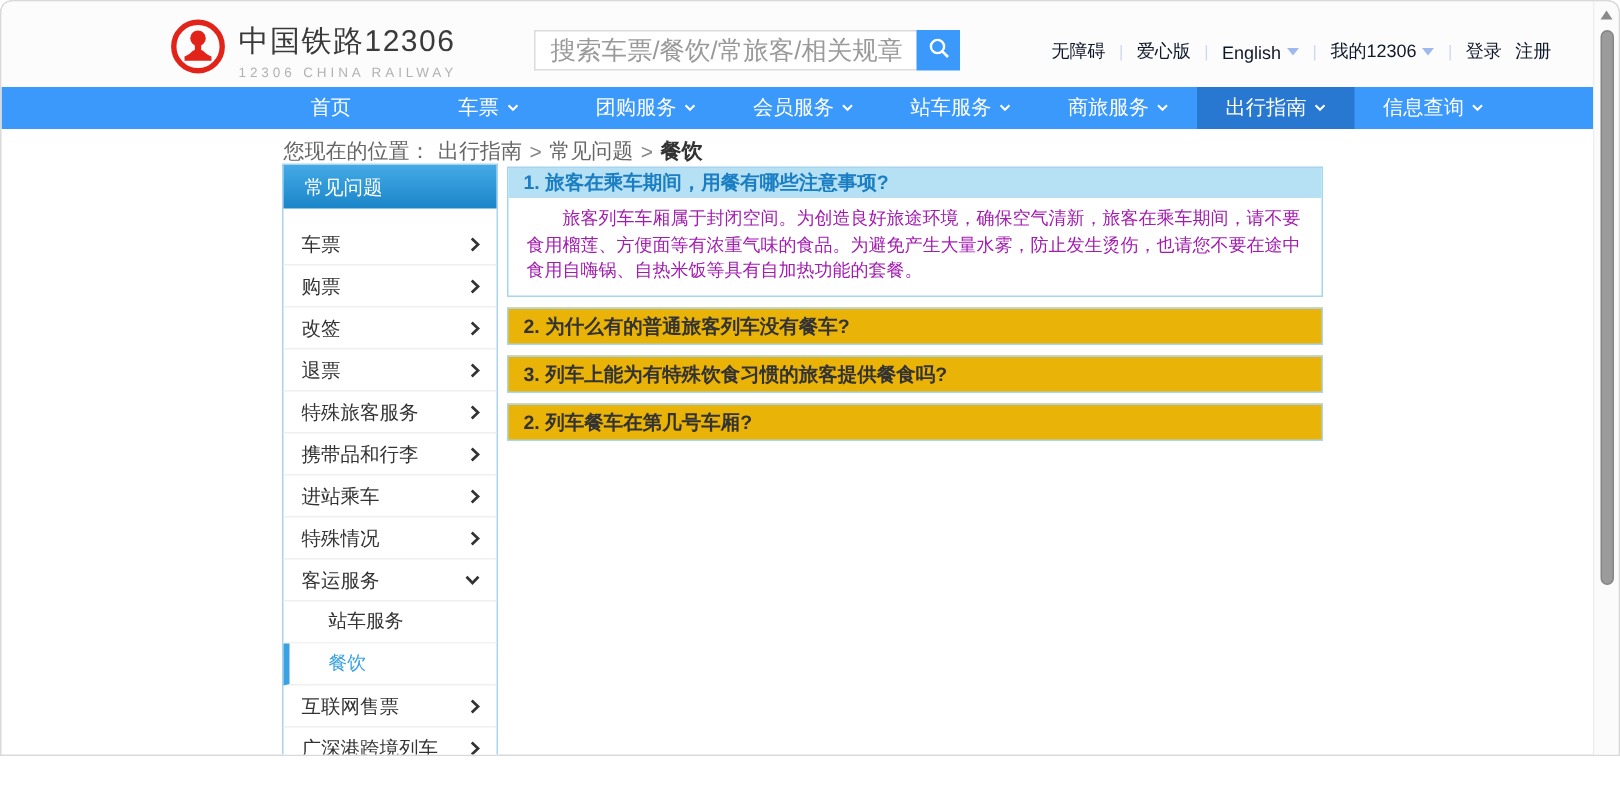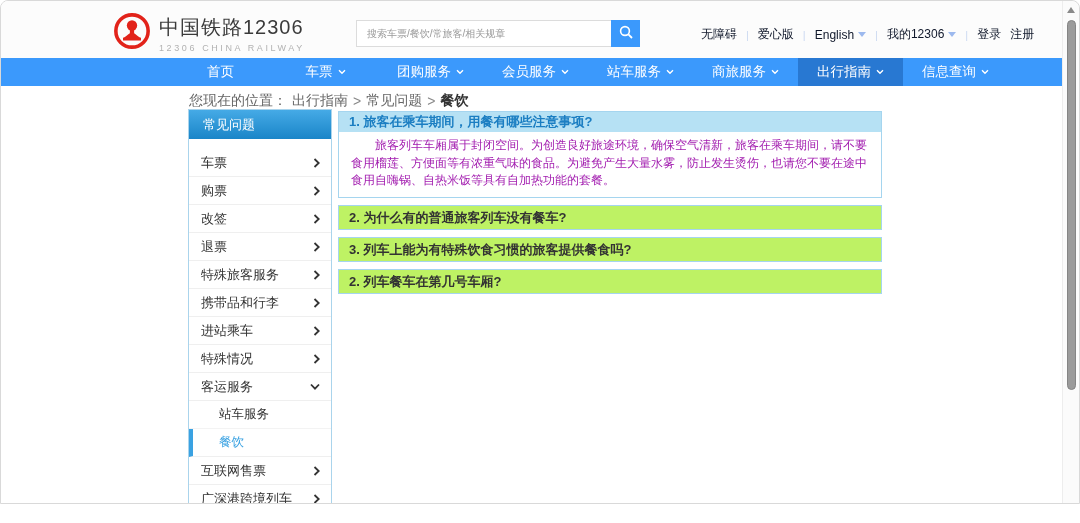--- a/index.html
+++ b/index.html
@@ -14,21 +14,21 @@
 
   
   .header { position:absolute; top:0; left:0; right:17px; height:57px; background:#fcfcfc; }
   .logo { position:absolute; left:112px; top:11px; display:flex; align-items:center; gap:8px; }
   .logo-text .logo-title { font-size:20px; color:#3a3a3a; letter-spacing:1px; }
   .logo-text .logo-subtitle { font-size:9px; color:#b2b2b2; letter-spacing:2.6px; margin-top:2px; }
 
   .search { position:absolute; left:355px; top:19px; display:flex; height:27px; }
   .search input {
     width:255px; height:27px; border:1px solid #dcdcdc; border-right:none;
-    padding:0 10px; font-size:10px; color:#555; outline:none; background:#fff;
+    padding:0 10px; font-size:17px; color:#555; outline:none; background:#fff;
     font-family:inherit;
   }
   .search input::placeholder { color:#9a9a9a; }
   .search-btn { width:29px; height:27px; background:#3b99fc; border:none; display:flex;
     align-items:center; justify-content:center; cursor:pointer; }
 
   .top-links { position:absolute; left:700px; top:25px; display:flex; align-items:center;
     gap:9px; font-size:12px; color:#7aa6ec; white-space:nowrap; }
   .top-links .sep { color:#ccd9f1; font-size:11px; }
   .tlink { color:#0f172a; cursor:pointer; display:inline-flex; align-items:center; gap:4px; text-decoration:none; }
@@ -64,21 +64,21 @@
   .menu-subitem.active { color:#3aa2e2; border-left:4px solid #3aa2e2; padding-left:26px;
     border-bottom:1px solid #efefef; }
 
   
   .content { position:absolute; left:337px; top:110px; width:544px; }
   .faq-open { border:1px solid #a5d5ef; background:#fff; }
   .faq-open-header { background:#b6e1f4; color:#1b7ec2; font-size:13px; font-weight:bold;
     padding:2px 10px; line-height:16px; cursor:pointer; }
   .faq-open-body { padding:5px 12px 7px 12px; font-size:12px; line-height:17.5px;
     color:#a21caf; text-indent:2em; }
-  .faq-box { margin-top:7px; border:1px solid #a5d5ef; background:#bef264; padding:3px 10px;
+  .faq-box { margin-top:7px; border:1px solid #a5d5ef; background:#eab308; padding:3px 10px;
     font-size:13px; font-weight:600; color:#333; line-height:17px; cursor:pointer; }
 
   
   .scrollbar { position:absolute; top:0; right:0; width:17px; height:523px;
     background:#fbfbfb; border-left:1px solid #ededed; border-radius:0 8px 0 0; }
   .sb-up { position:absolute; top:6px; left:4px; width:0; height:0;
     border-left:4.5px solid transparent; border-right:4.5px solid transparent;
     border-bottom:6px solid #8a8a8a; cursor:pointer; }
   .sb-down { position:absolute; bottom:5px; left:4px; width:0; height:0;
     border-left:4.5px solid transparent; border-right:4.5px solid transparent;

